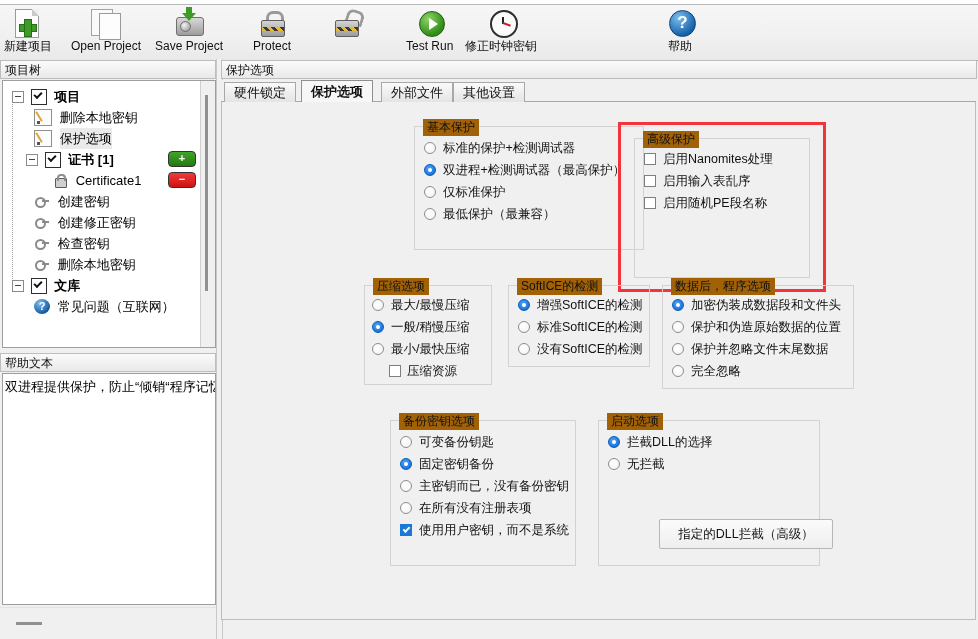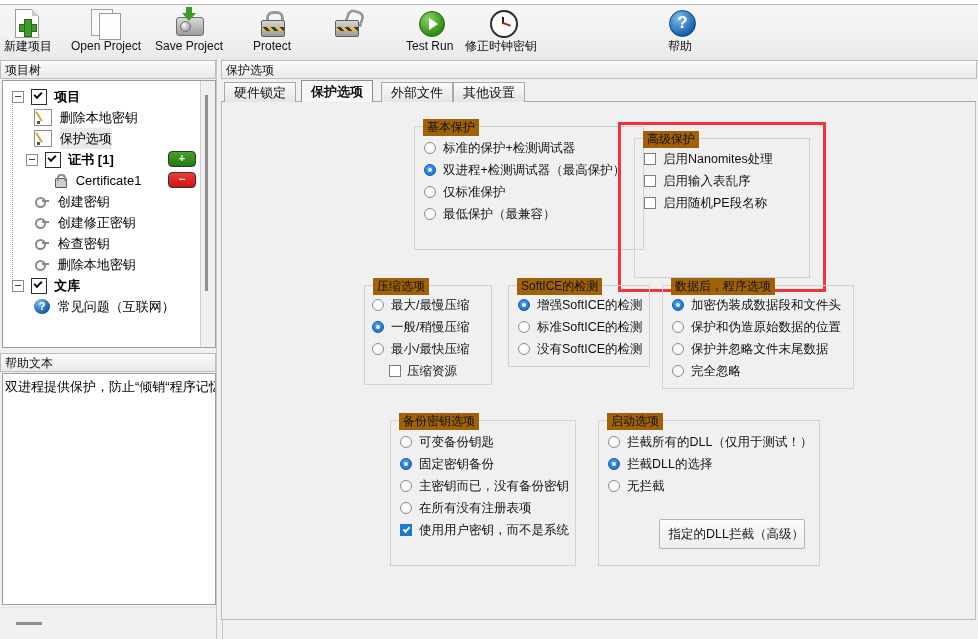--- a/index.html
+++ b/index.html
@@ -490,30 +490,26 @@
             <span class="cbox on"></span>
             <span>使用用户密钥，而不是系统</span>
           </div>
         </div>
       </div>
 
       <div class="gbox" style="left:376px;top:318px;width:222px;height:146px;">
         <div class="gtitle">启动选项</div>
         <div style="padding:10px 4px 0 6px;">
           <div class="opt">
-            <span class="radio"></span>
-            <span>拦截所有的DLL（仅用于测试！）</span>
-          </div>
-          <div class="opt">
             <span class="radio on"></span>
             <span>拦截DLL的选择</span>
           </div>
           <div class="opt">
             <span class="radio"></span>
             <span>无拦截</span>
           </div>
         </div>
-        <div class="dllbtn" style="left:60px;top:98px;width:146px;height:30px;line-height:29px;text-align:right;">指定的DLL拦截（高级）</div>
+        <div class="dllbtn" style="left:60px;top:98px;width:174px;height:30px;line-height:29px;">指定的DLL拦截（高级）</div>
       </div>
 
     </div>
   </div>
 </div>
 
 </body></html>

